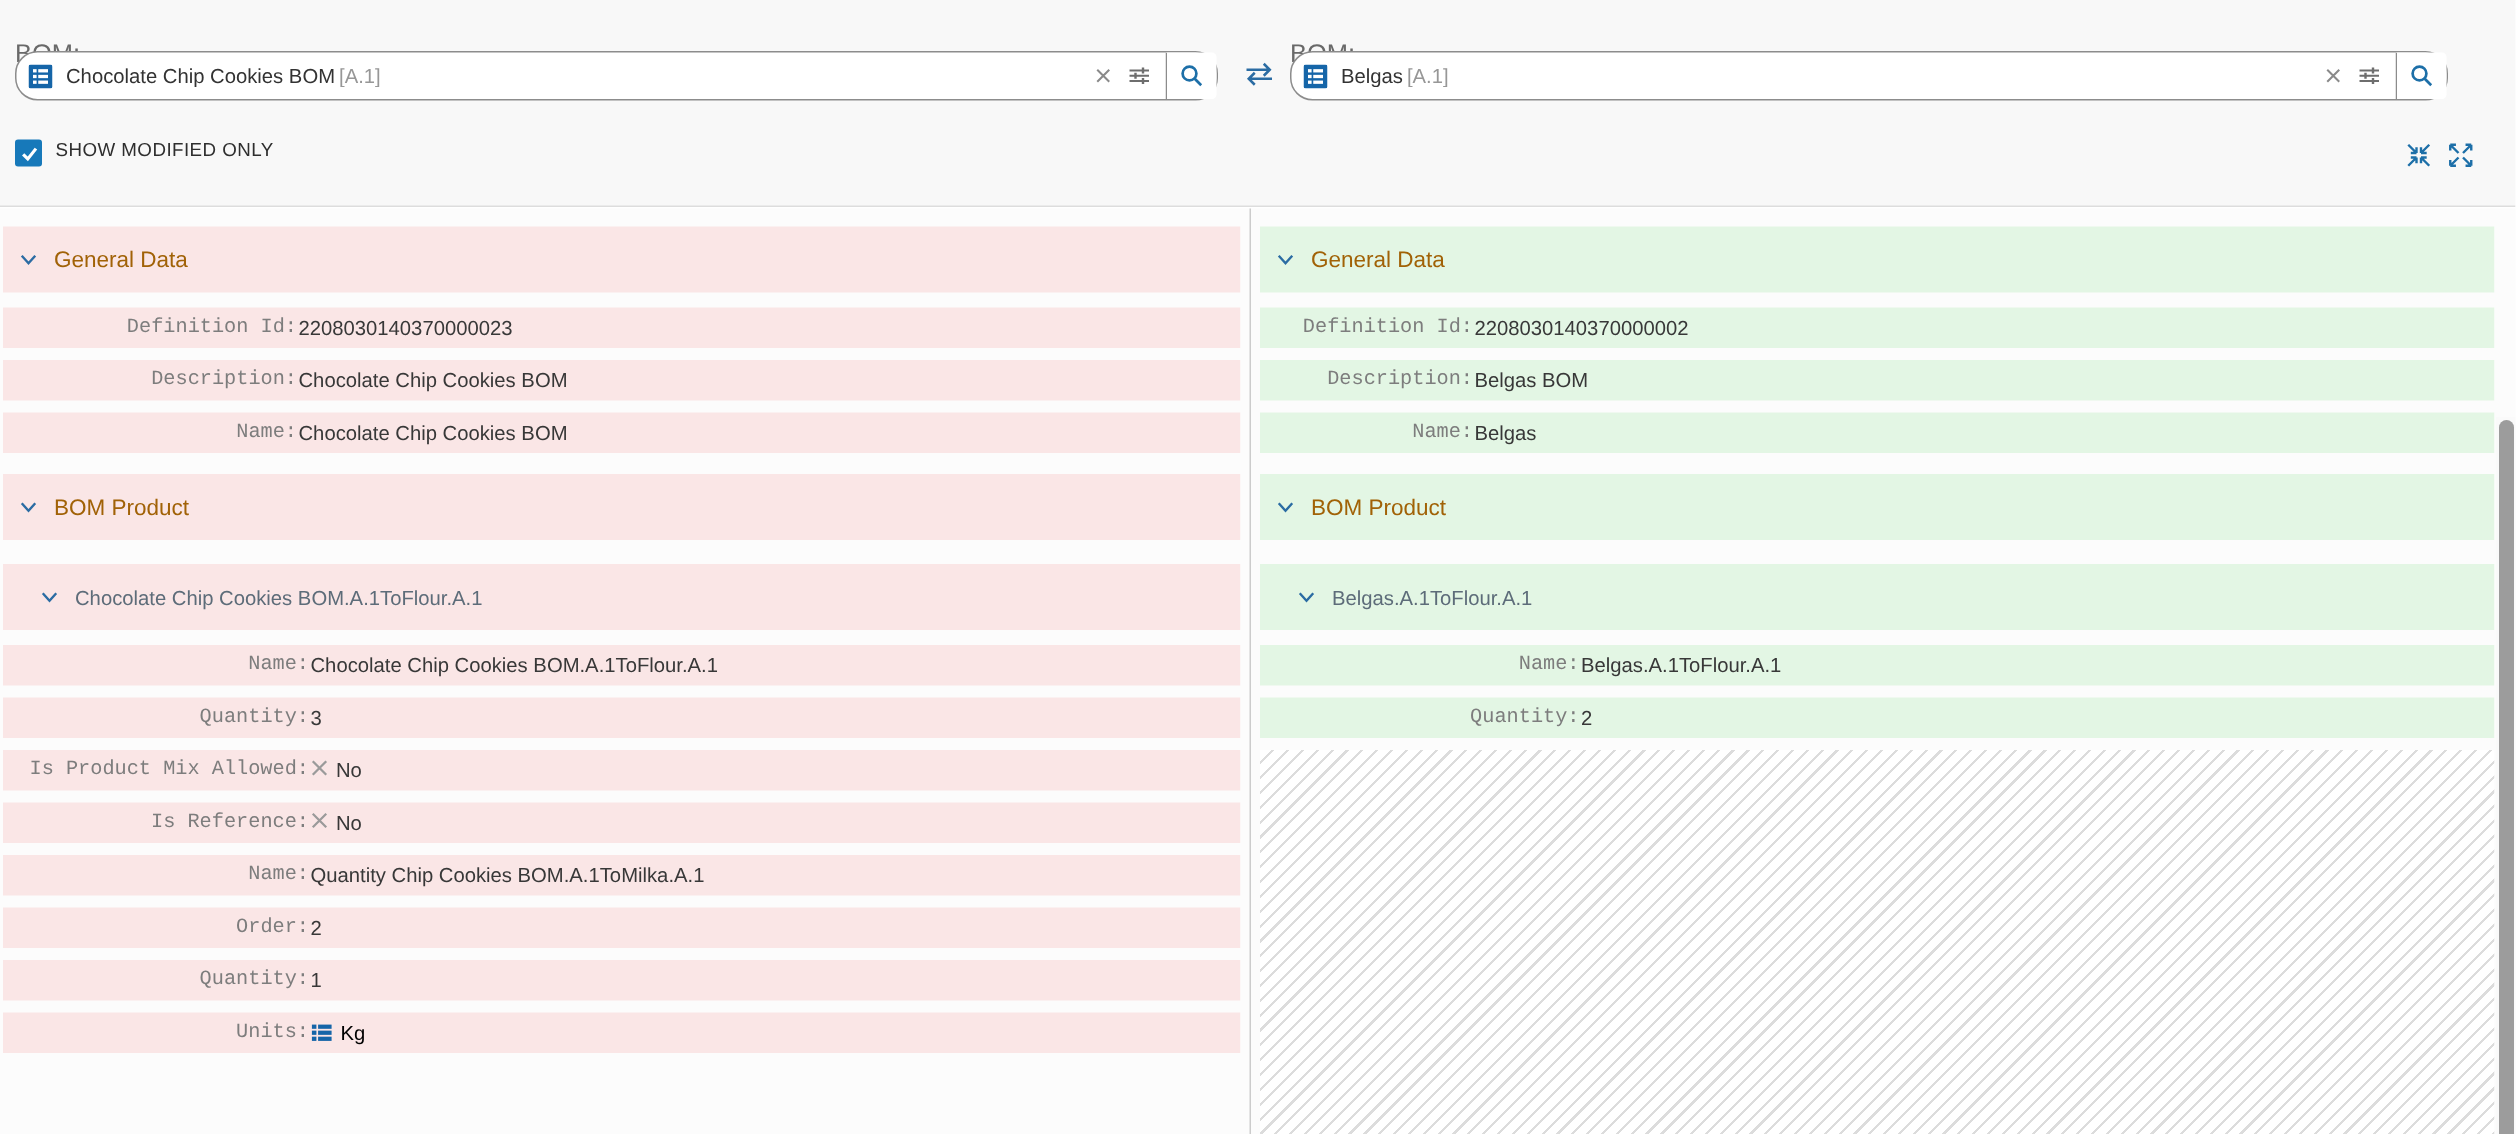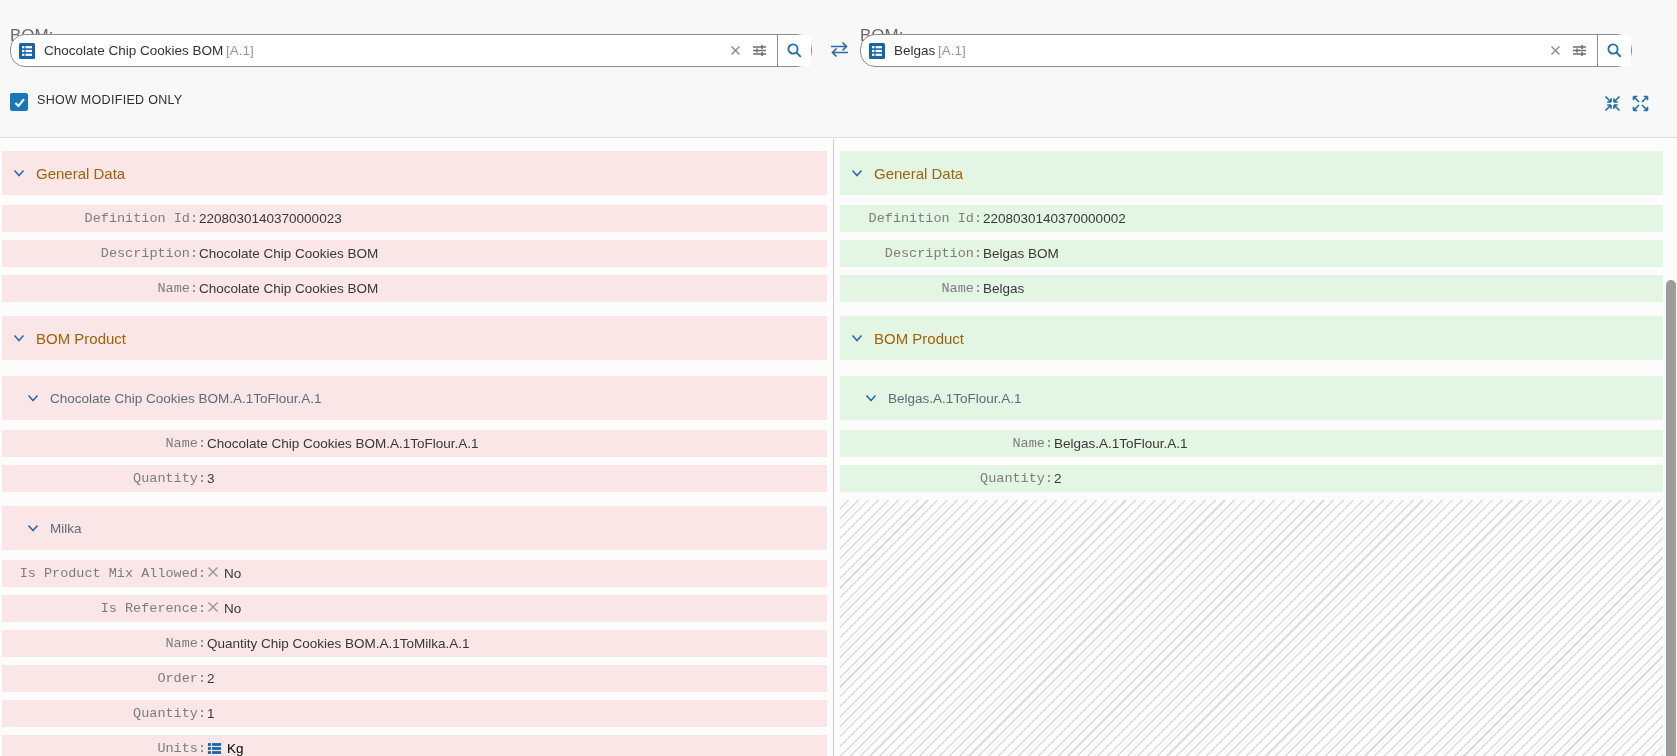--- a/index.html
+++ b/index.html
@@ -246,28 +246,20 @@
         <span class="f-value">
           <span>Chocolate Chip Cookies BOM.A.1ToFlour.A.1</span>
         </span>
       </div>
       <div class="row field ind1">
         <span class="f-label">Quantity:</span>
         <span class="f-value">
           <span>3</span>
         </span>
       </div>
-      <div class="row header h1">
-        <span class="chev">
-          <svg width="14" height="14" viewBox="0 0 14 14" fill="none" stroke="#2b6ca3" stroke-width="1.6">
-            <path d="M2.5 4.5 L7 9.5 L11.5 4.5"></path>
-          </svg>
-        </span>
-        <span class="htext">Milka</span>
-      </div>
       <div class="row field ind1">
         <span class="f-label">Is Product Mix Allowed:</span>
         <span class="f-value">
           <span>
             <svg width="12" height="12" viewBox="0 0 12 12" stroke="#9a9a9a" stroke-width="1.5">
               <path d="M1.5 1.5 L10.5 10.5 M10.5 1.5 L1.5 10.5"></path>
             </svg>
           </span>
           <span>No</span>
         </span>

